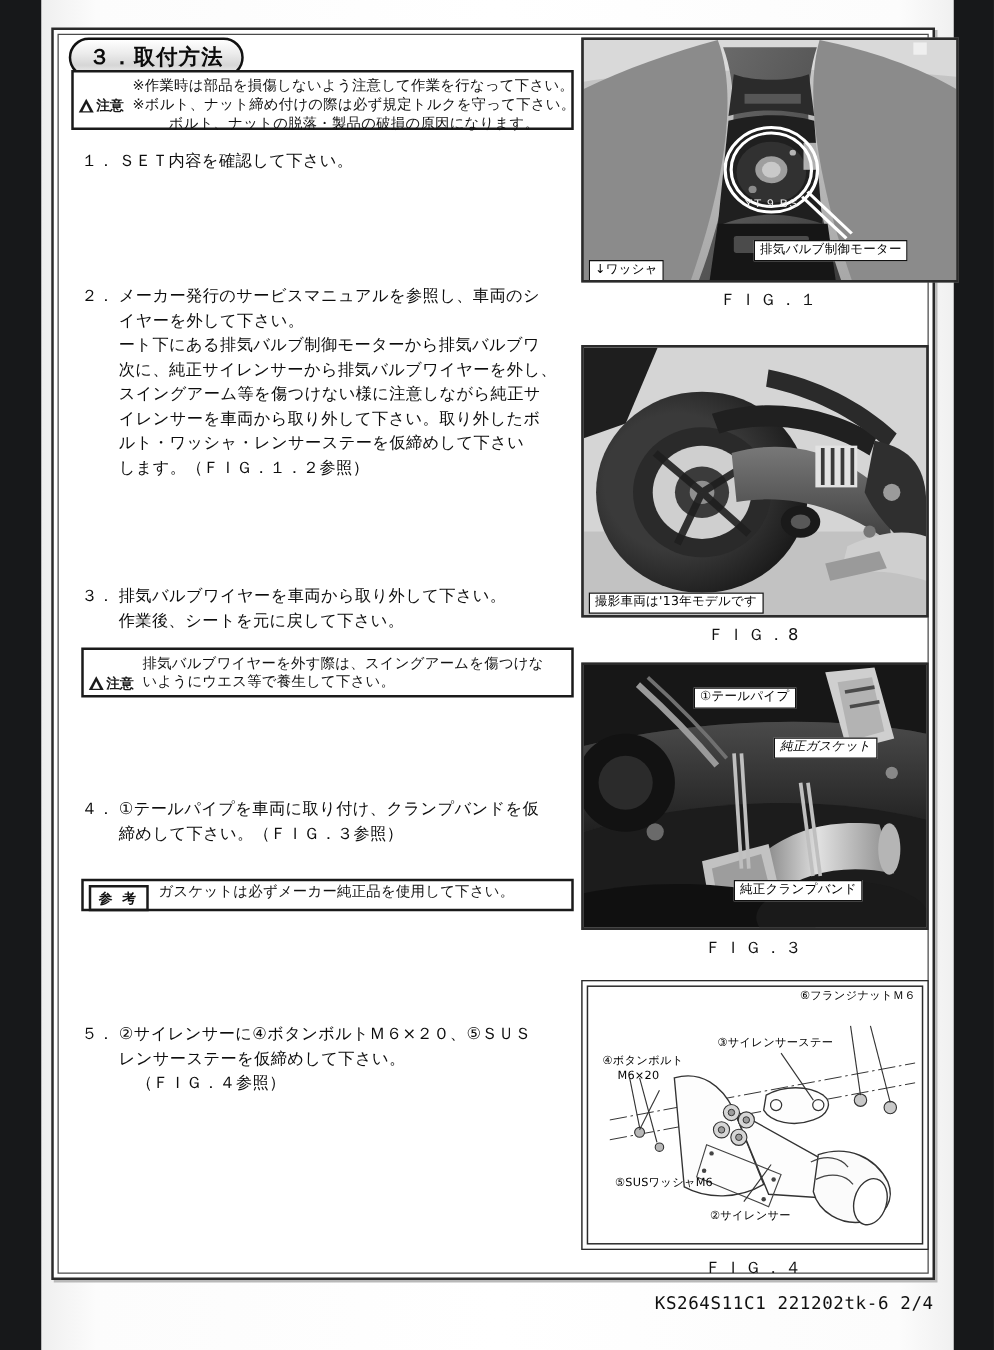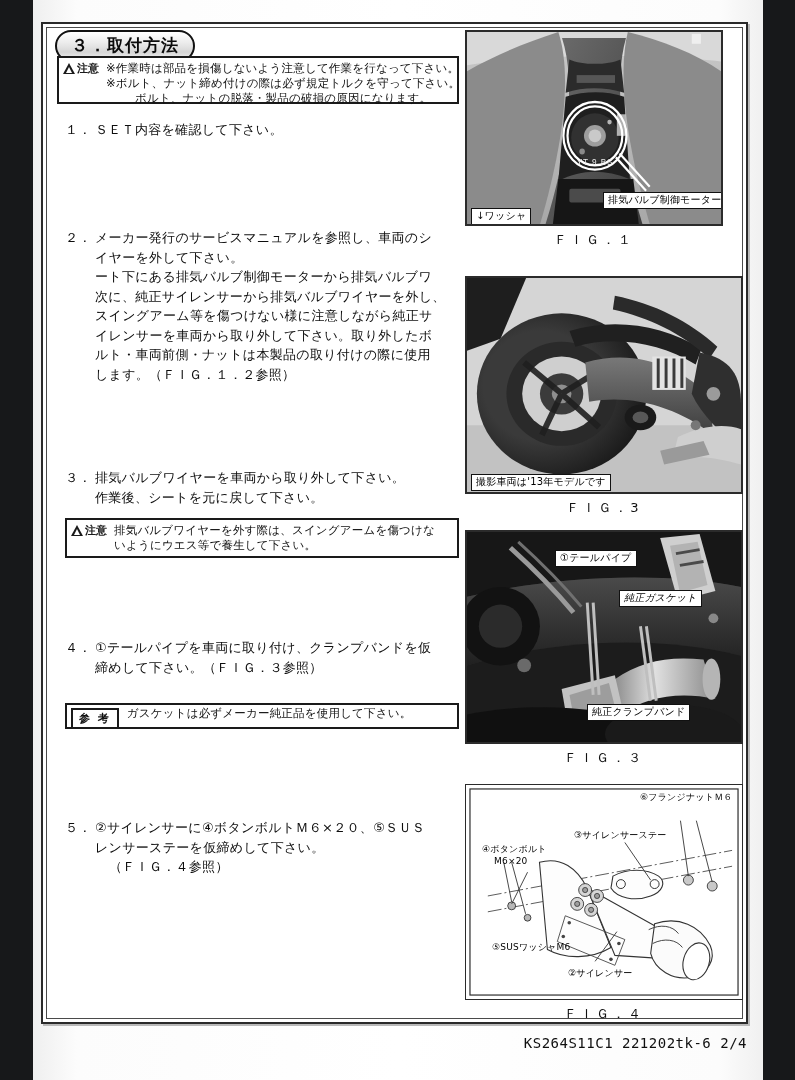--- a/index.html
+++ b/index.html
@@ -81,20 +81,21 @@
   .note-tag {
     display: flex;
     align-items: center;
     gap: 2px;
     flex: 0 0 auto;
     padding: 3px 5px 0 4px;
     font-size: 11px;
     font-weight: bold;
     color: #1a1a1a;
     white-space: nowrap;
+    margin-top: 16px;
   }
   .warn-tri {
     display: inline-block;
     width: 0; height: 0;
     border-left: 6px solid transparent;
     border-right: 6px solid transparent;
     border-bottom: 11px solid #1a1a1a;
     position: relative;
   }
   .warn-tri::after {
@@ -222,21 +223,21 @@
 
   <div class="step" style="left:18px; top:200px; width:420px;">
     <div class="step-num">２．</div>
     <div class="step-body">
       <div>メーカー発行のサービスマニュアルを参照し、車両のシ</div>
       <div>イヤーを外して下さい。</div>
       <div>ート下にある排気バルブ制御モーターから排気バルブワ</div>
       <div>次に、純正サイレンサーから排気バルブワイヤーを外し、</div>
       <div>スイングアーム等を傷つけない様に注意しながら純正サ</div>
       <div>イレンサーを車両から取り外して下さい。取り外したボ</div>
-      <div>ルト・車両前側・ナットは本製品の取り付けの際に使用</div>
+      <div>ルト・ワッシャ・レンサーステーを仮締めして下さい</div>
       <div>します。（ＦＩＧ．１．２参照）</div>
     </div>
   </div>
 
   <div class="step" style="left:18px; top:440px; width:420px;">
     <div class="step-num">３．</div>
     <div class="step-body">
       <div>排気バルブワイヤーを車両から取り外して下さい。</div>
       <div>作業後、シートを元に戻して下さい。</div>
     </div>
@@ -270,21 +271,21 @@
 
   <div class="step" style="left:18px; top:790px; width:420px;">
     <div class="step-num">５．</div>
     <div class="step-body">
       <div>②サイレンサーに④ボタンボルトＭ６×２０、⑤ＳＵＳ</div>
       <div>レンサーステーを仮締めして下さい。</div>
       <div style="padding-left:14px">（ＦＩＧ．４参照）</div>
     </div>
   </div>
 
-  <div class="fig" style="left:418px; top:2px; width:258px;">
+  <div class="fig" style="left:418px; top:2px; width:302px;">
     <div class="fig-frame" style="height:196px;">
       <svg class="photo-svg" viewBox="0 0 278 196" preserveAspectRatio="none">
         <defs>
           <linearGradient id="f1bg" x1="0" y1="0" x2="0" y2="1">
             <stop offset="0" stop-color="#c9c9c9"></stop>
               <stop offset="1" stop-color="#a8a8a8"></stop>
           </linearGradient>
           <linearGradient id="f1body" x1="0" y1="0" x2="1" y2="1">
             <stop offset="0" stop-color="#6e6e6e"></stop>
               <stop offset="1" stop-color="#3c3c3c"></stop>
@@ -361,21 +362,21 @@
         <ellipse cx="176" cy="142" rx="16" ry="13" fill="#1a1a1a"></ellipse>
         <ellipse cx="176" cy="142" rx="8" ry="6" fill="#585858"></ellipse>
         <path d="M236 76 C268 82 278 100 278 128 L278 176 C258 158 238 140 228 118 Z" fill="#2f2f2f"></path>
         <path d="M214 162 C238 150 262 148 278 154 L278 190 C252 182 228 180 208 186 Z" fill="#cfcfcf"></path>
         <circle cx="250" cy="118" r="7" fill="#9b9b9b"></circle>
         <circle cx="232" cy="150" r="5" fill="#777"></circle>
         <path d="M196 176 L240 166 L246 180 L200 190 Z" fill="#9a9a9a"></path>
       </svg>
       <div class="callout" style="left:4px; top:196px;">撮影車両は'13年モデルです</div>
     </div>
-    <div class="fig-caption">ＦＩＧ．3</div>
+    <div class="fig-caption">ＦＩＧ．8</div>
   </div>
 
   <div class="fig" style="left:418px; top:502px; width:278px;">
     <div class="fig-frame" style="height:214px;">
       <svg class="photo-svg" viewBox="0 0 278 214" preserveAspectRatio="none">
         <defs>
           <linearGradient id="f3pipe" x1="0" y1="0" x2="1" y2="0">
             <stop offset="0" stop-color="#8e8e8e"></stop>
               <stop offset="0.4" stop-color="#e0e0e0"></stop>
             <stop offset="1" stop-color="#8a8a8a"></stop>

